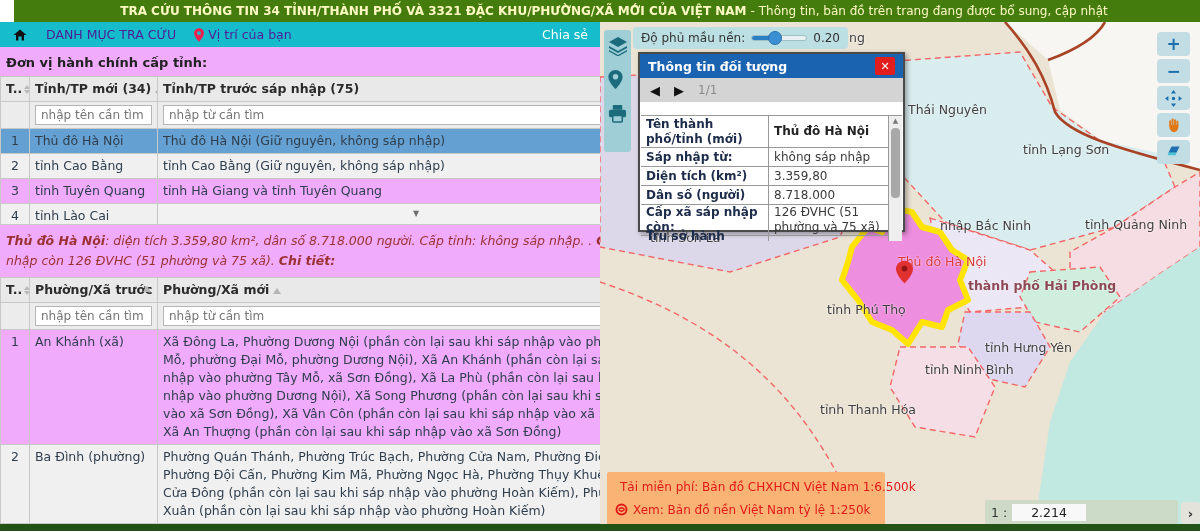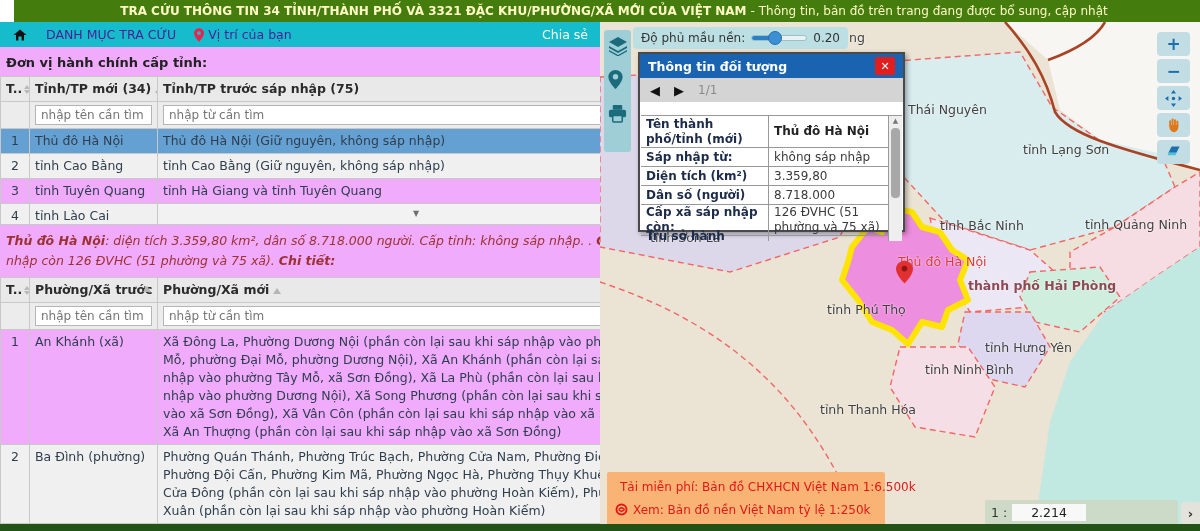--- a/index.html
+++ b/index.html
@@ -201,21 +201,21 @@
 
     <path d="M405,0 C430,28 446,55 455,90 C468,112 515,126 600,148" fill="none" stroke="#a84326" stroke-width="2.6"></path>
     <path d="M505,0 C495,18 470,30 448,38" fill="none" stroke="#a84326" stroke-width="2.6"></path>
 
     <polygon points="252,225 268,205 282,210 292,186 312,190 322,205 340,210 352,228 368,238 360,258 368,278 348,288 342,305 322,300 308,322 292,308 272,300 258,278 242,258 248,240" fill="#ee8ede" stroke="#ffe400" stroke-width="6" stroke-linejoin="round"></polygon>
   </svg>
 
   <span class="map-label" style="left:249px; top:8px">ng</span>
   <span class="map-label" style="left:308px; top:80px">Thái Nguyên</span>
   <span class="map-label" style="left:423px; top:120px">tỉnh Lạng Sơn</span>
-  <span class="map-label" style="left:340px; top:196px">tỉnh Bắc Ninh</span>
+  <span class="map-label" style="left:340px; top:196px">nhập Bắc Ninh</span>
   <span class="map-label" style="left:485px; top:195px">tỉnh Quảng Ninh</span>
   <span class="map-label" style="left:50px;  top:208px">tỉnh Sơn La</span>
   <span class="map-label capital" style="left:298px; top:232px">Thủ đô Hà Nội</span>
   <span class="map-label big" style="left:368px; top:256px">thành phố Hải Phòng</span>
   <span class="map-label" style="left:227px; top:280px">tỉnh Phú Thọ</span>
   <span class="map-label" style="left:385px; top:318px">tỉnh Hưng Yên</span>
   <span class="map-label" style="left:325px; top:340px">tỉnh Ninh Bình</span>
   <span class="map-label" style="left:220px; top:380px">tỉnh Thanh Hóa</span>
 
   <svg style="position:absolute; left:296px; top:238px" width="17" height="24" viewBox="0 0 12 16">

